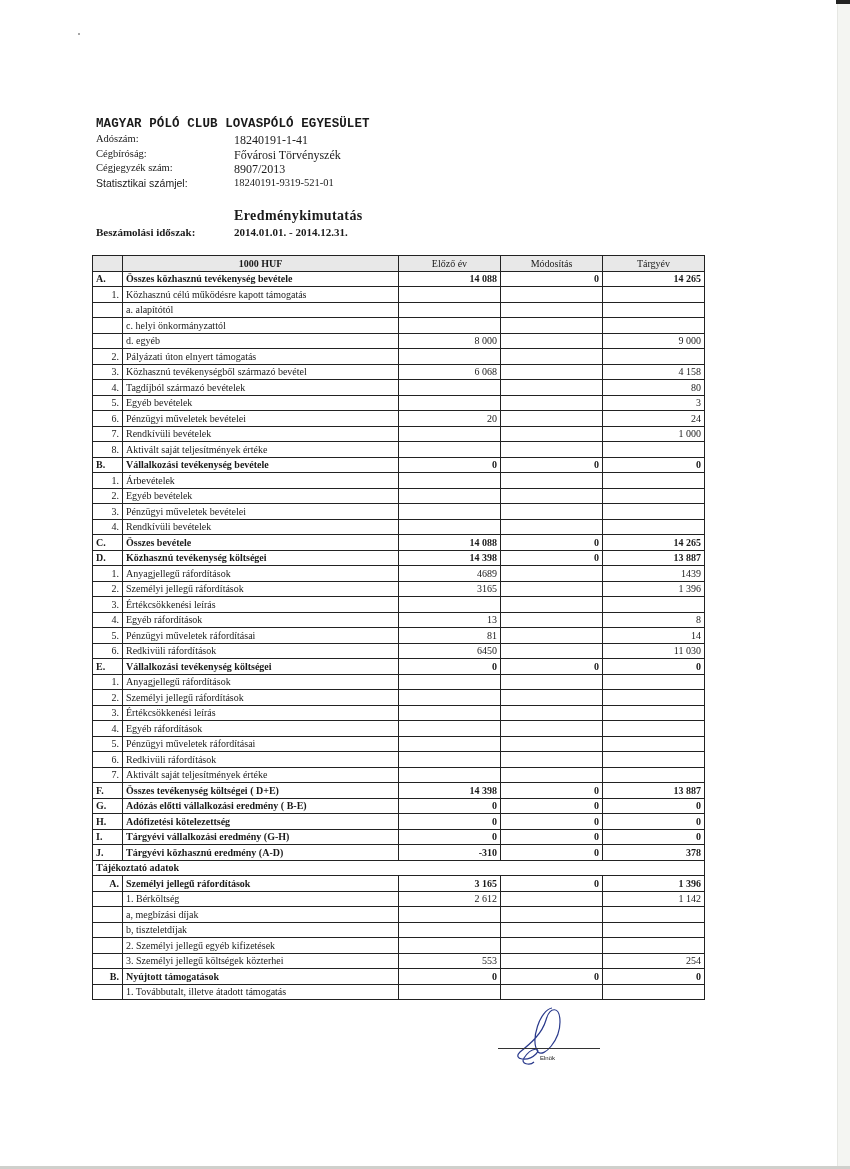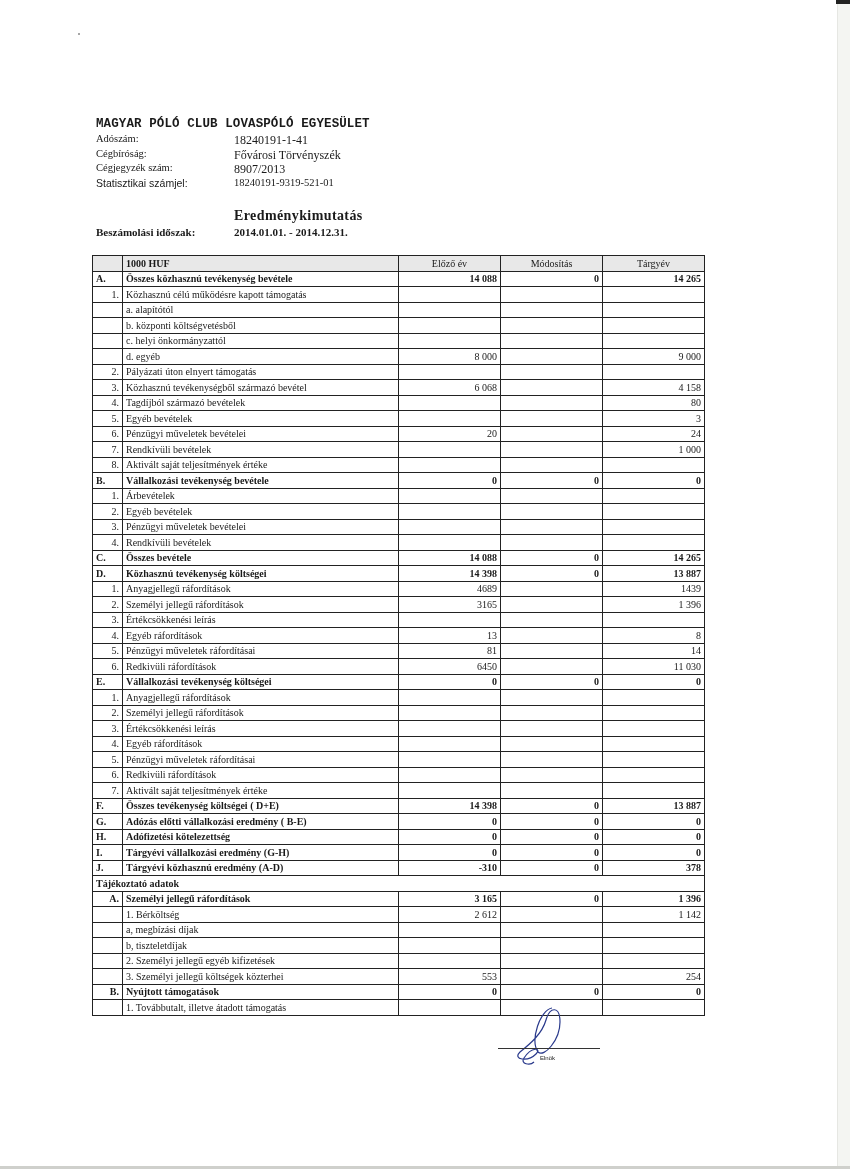--- a/index.html
+++ b/index.html
@@ -38,21 +38,21 @@
   table.report col.c-code { width: 30px; }
   table.report col.c-label { width: 276px; }
   table.report col.c-prev { width: 102px; }
   table.report col.c-mod { width: 102px; }
   table.report col.c-cur { width: 102px; }
   .hdr td {
     background-color: #e8e8e8;
     background-image: radial-gradient(#9a9a9a 0.6px, transparent 0.7px);
     background-size: 2px 2px; text-align: center; font-size: 10px;
   }
-  .hdr td.unit { text-align: left; font-weight: bold; }
+  .hdr td.unit { text-align: center; font-weight: bold; }
   td.code { text-align: right; }
   td.code.sec { text-align: left; font-weight: bold; }
   td.num { text-align: right; }
   tr.bold td.label, tr.bold td.num { font-weight: bold; }
   td.indent2 { padding-left: 18px; }
   tr.info-title td { text-align: left; font-weight: bold; border-left: 1px solid #222; }
   tr.info td.code { font-weight: bold; }
 
   .signature { position: absolute; left: 500px; top: 1000px; width: 110px; height: 70px; }
   .sig-line { position: absolute; left: 498px; top: 1048px; width: 102px; height: 1px; background: #333; }
@@ -125,27 +125,20 @@
       </tr>
       <tr>
         <td class="code"></td>
         <td class="label">a. alapítótól</td>
         <td class="num"></td>
         <td class="num"></td>
         <td class="num"></td>
       </tr>
       <tr>
         <td class="code"></td>
-        <td class="label">b. központi költségvetésből</td>
-        <td class="num"></td>
-        <td class="num"></td>
-        <td class="num"></td>
-      </tr>
-      <tr>
-        <td class="code"></td>
         <td class="label">c. helyi önkormányzattól</td>
         <td class="num"></td>
         <td class="num"></td>
         <td class="num"></td>
       </tr>
       <tr>
         <td class="code"></td>
         <td class="label">d. egyéb</td>
         <td class="num">8 000</td>
         <td class="num"></td>

